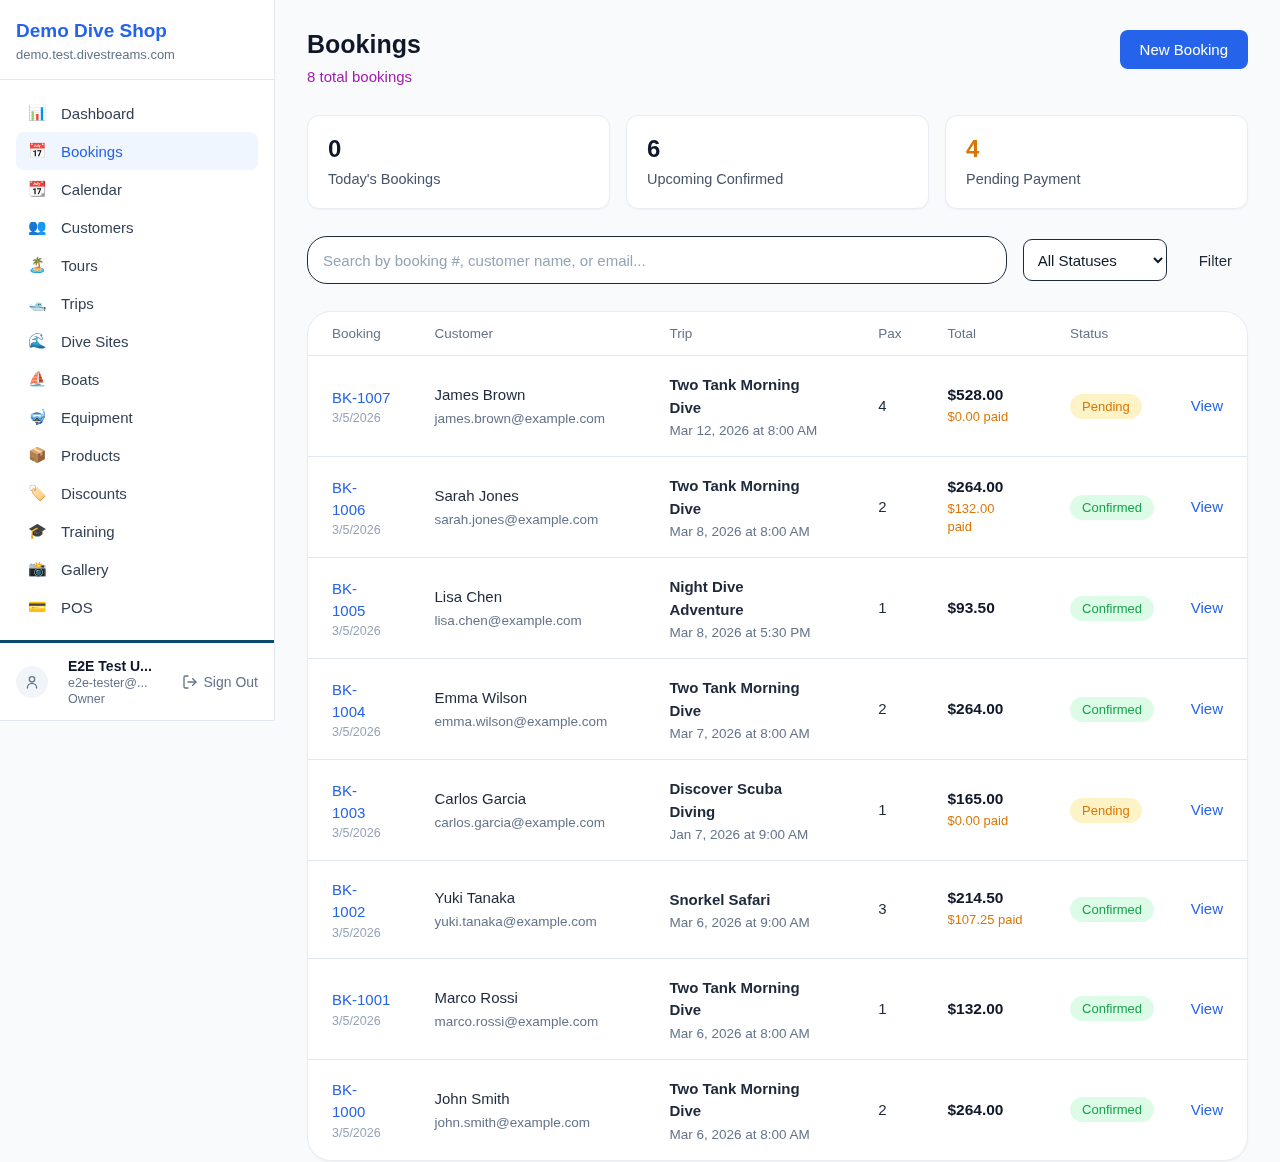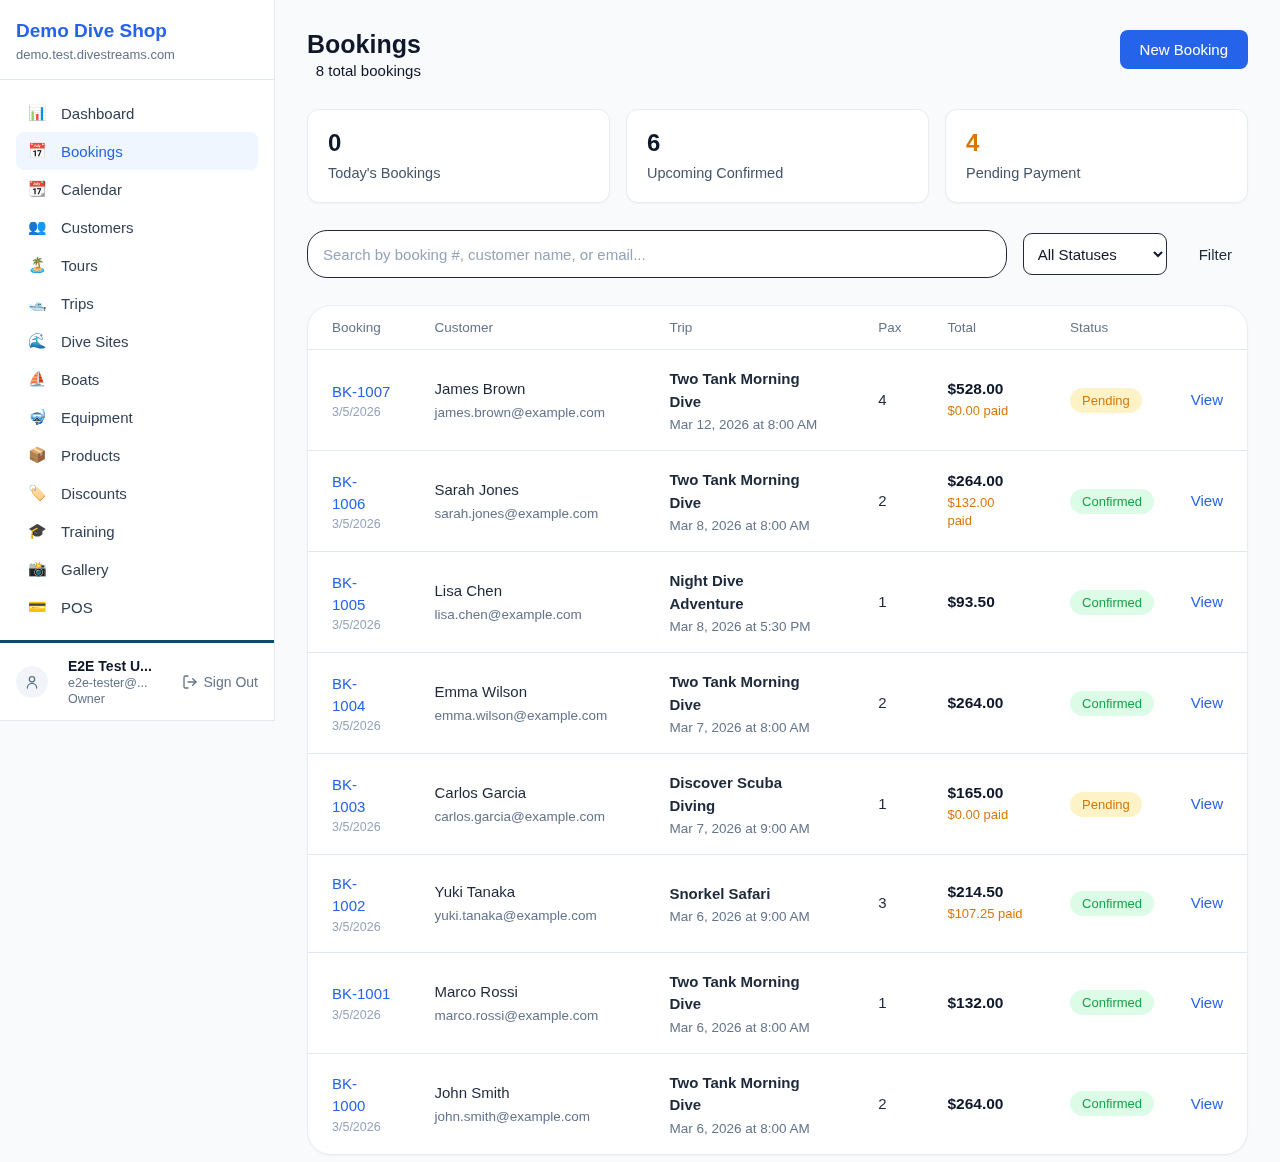--- a/index.html
+++ b/index.html
@@ -45,21 +45,21 @@
   .user-role { font-size:12.5px; color:#64748b; margin-top:2px; }
   .signout {
     display:flex; align-items:center; gap:6px;
     color:#64748b; font-size:14px; cursor:pointer; white-space:nowrap;
   }
 
   
   .main { flex:1; padding:30px 32px 32px; }
   .header-row { display:flex; justify-content:space-between; align-items:flex-start; }
   .page-title { font-size:25px; font-weight:bold; color:#0f172a; }
-  .page-subtitle { font-size:15px; color:#0f172a; margin-top:3px;text-align:right; }
+  .page-subtitle { font-size:15px; color:#a21caf; margin-top:9px; }
   .btn-primary {
     background:#2563eb; color:#ffffff; border:none;
     font-size:15px; font-weight:500; font-family:inherit;
     padding:11px 20px; border-radius:8px; cursor:pointer;
   }
 
   .stats-row { display:flex; gap:16px; margin-top:30px; }
   .card {
     flex:1; background:#ffffff; border:1px solid #e8edf3; border-radius:12px;
     padding:19px 20px 21px; box-shadow:0 1px 2px rgba(15,23,42,0.04);
@@ -386,21 +386,21 @@
       <div class="booking-link">BK-
 1003</div>
       <div class="booking-date">3/5/2026</div>
     </td>
     <td>
       <div class="cust-name">Carlos Garcia</div>
       <div class="cust-email">carlos.garcia@example.com</div>
     </td>
     <td>
       <div class="trip-name">Discover Scuba Diving</div>
-      <div class="trip-time">Mar 7, 2026 at 9:00 AM</div>
+      <div class="trip-time">Jan 7, 2026 at 9:00 AM</div>
     </td>
     <td><span class="pax-val">1</span></td>
     <td>
       <div class="total-val">$165.00</div>
       <div class="paid">$0.00 paid</div>
     </td>
     <td><span class="badge pending">Pending</span></td>
     <td><span class="view-link">View</span></td>
   </tr>
 

